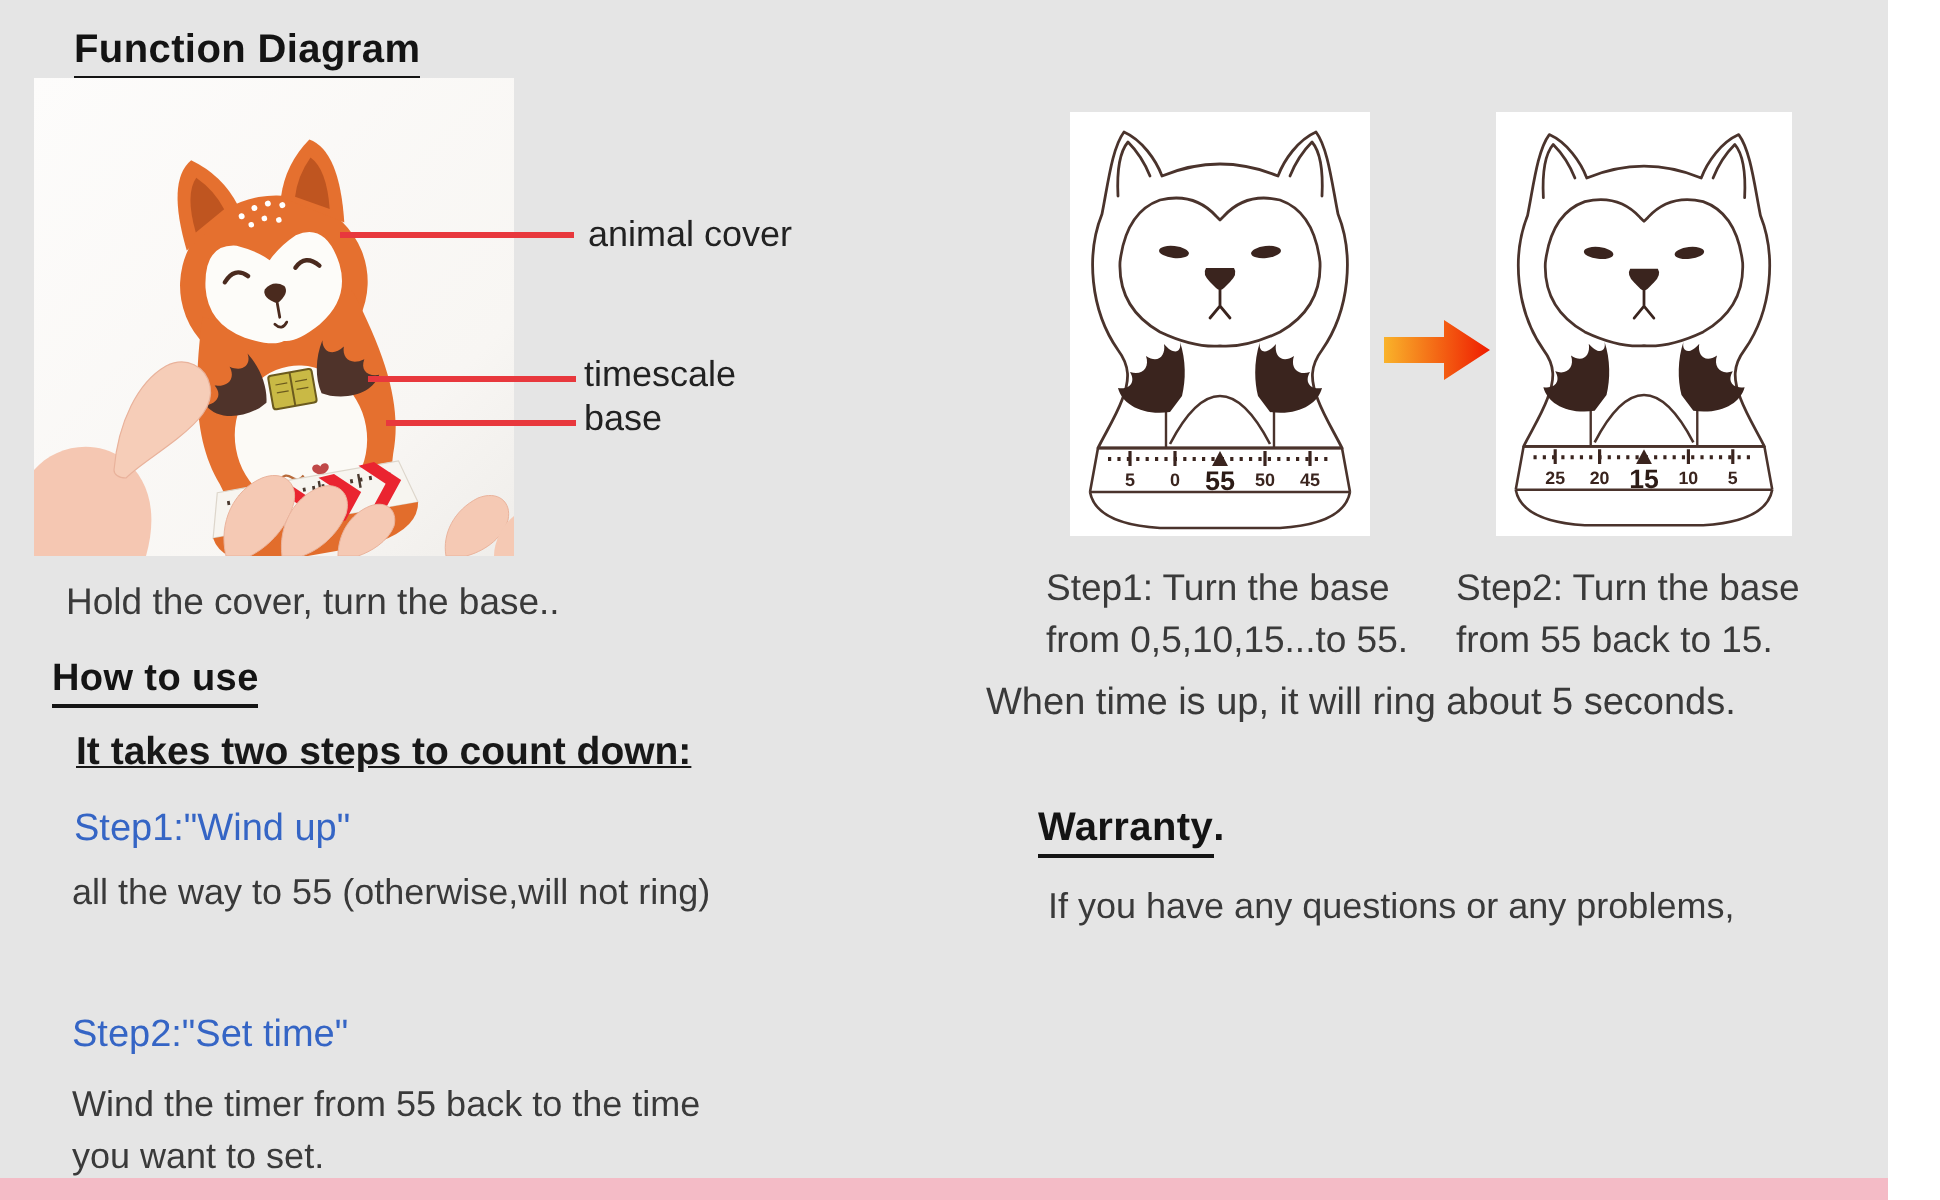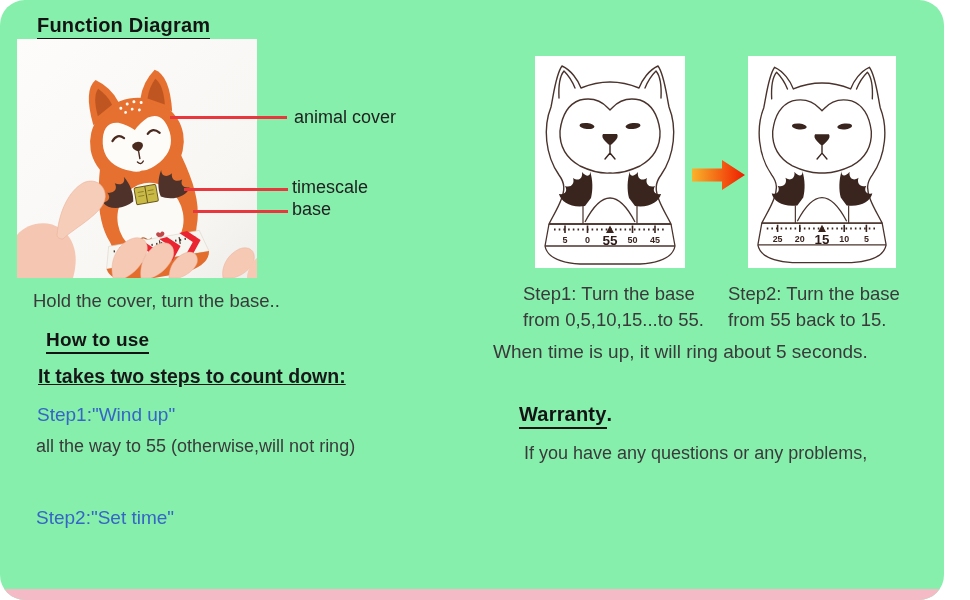--- a/index.html
+++ b/index.html
@@ -1,17 +1,17 @@
 <!DOCTYPE html>
 <html><head>
 <meta charset="utf-8">
 <style>
   html,body{margin:0;padding:0;}
   body{font-family:"Liberation Sans","DejaVu Sans",sans-serif;}
-  .canvas{position:relative;width:944px;height:600px;background:#86efac;overflow:hidden;border-radius:25px;}
+  .canvas{position:relative;width:944px;height:600px;background:#e5e5e5;overflow:hidden;}
   .abs{position:absolute;white-space:nowrap;}
   .heading{font-weight:bold;color:#141414;font-size:20px;letter-spacing:.2px;}
   .heading .u{border-bottom:2.5px solid #141414;padding-bottom:1px;display:inline-block;}
   .body-text{color:#3a3a3a;font-size:18px;}
   .bold-text{color:#181818;font-weight:bold;font-size:19.5px;}
   .blue-text{color:#3565c5;font-size:19px;}
   .photo{background:#fbfaf8;}
   .panel{background:#ffffff;}
   .pointer-line{height:2.5px;background:#e8383d;z-index:6;}
   .cap2{line-height:26px;}
@@ -99,31 +99,35 @@
 
   <div class="abs pointer-line" style="left:170px;top:116px;width:117px;"></div>
   <div class="abs pointer-line" style="left:184px;top:188px;width:104px;"></div>
   <div class="abs pointer-line" style="left:193px;top:210px;width:95px;"></div>
   <div class="abs body-text" style="left:294px;top:107px;color:#222;">animal cover</div>
   <div class="abs body-text" style="left:292px;top:177px;color:#222;">timescale</div>
   <div class="abs body-text" style="left:292px;top:199px;color:#222;">base</div>
 
   <div class="abs body-text" style="left:33px;top:290px;font-size:18.5px;">Hold the cover, turn the base..</div>
 
-  <div class="abs heading" style="left:46px;top:329px;font-size:19px;">
+  <div class="abs heading" style="left:26px;top:329px;font-size:19px;">
     <span class="u">How to use</span>
   </div>
   <div class="abs bold-text" style="left:38px;top:365px;text-decoration:underline;">It takes two steps to count down:</div>
 
   <div class="abs blue-text" style="left:37px;top:404px;">Step1:"Wind up"</div>
   <div class="abs body-text cap2" style="left:36px;top:433px;">
     <div>all the way to 55 (otherwise,will not ring)</div>
   </div>
 
   <div class="abs blue-text" style="left:36px;top:507px;">Step2:"Set time"</div>
+  <div class="abs body-text cap2" style="left:36px;top:539px;">
+    <div>Wind the timer from 55 back to the time</div>
+    <div>you want to set.</div>
+  </div>
 
 
   <div class="abs panel" style="left:535px;top:56px;width:150px;height:212px;">
     <svg width="150" height="212" viewBox="0 0 150 212">
       <g stroke="#4a332c" stroke-width="1.4" fill="#ffffff" stroke-linejoin="round" stroke-linecap="round">
         <path d="M14,168 C18,160 23,152 26,144 C30,134 30,127 24,119 C10,99 8,71 16,51 C19,36 21,18 27,10 C36,14 43,24 46,32 Q75,20 104,32 C107,24 114,14 123,10 C129,18 131,36 134,51 C142,71 140,99 126,119 C120,127 120,134 124,144 C127,152 132,160 136,168 Z"></path>
         <path fill="none" d="M24,42 Q23,22 29,15 Q36,22 40,32"></path>
         <path fill="none" d="M126,42 Q127,22 121,15 Q114,22 110,32"></path>
         <path d="M25,75 Q28,50 45,44 Q62,40 73,52 L75,54 L77,52 Q88,40 105,44 Q122,50 125,75 Q126,98 105,110 Q88,118 75,117 Q62,118 45,110 Q24,98 25,75 Z"></path>
       </g>

